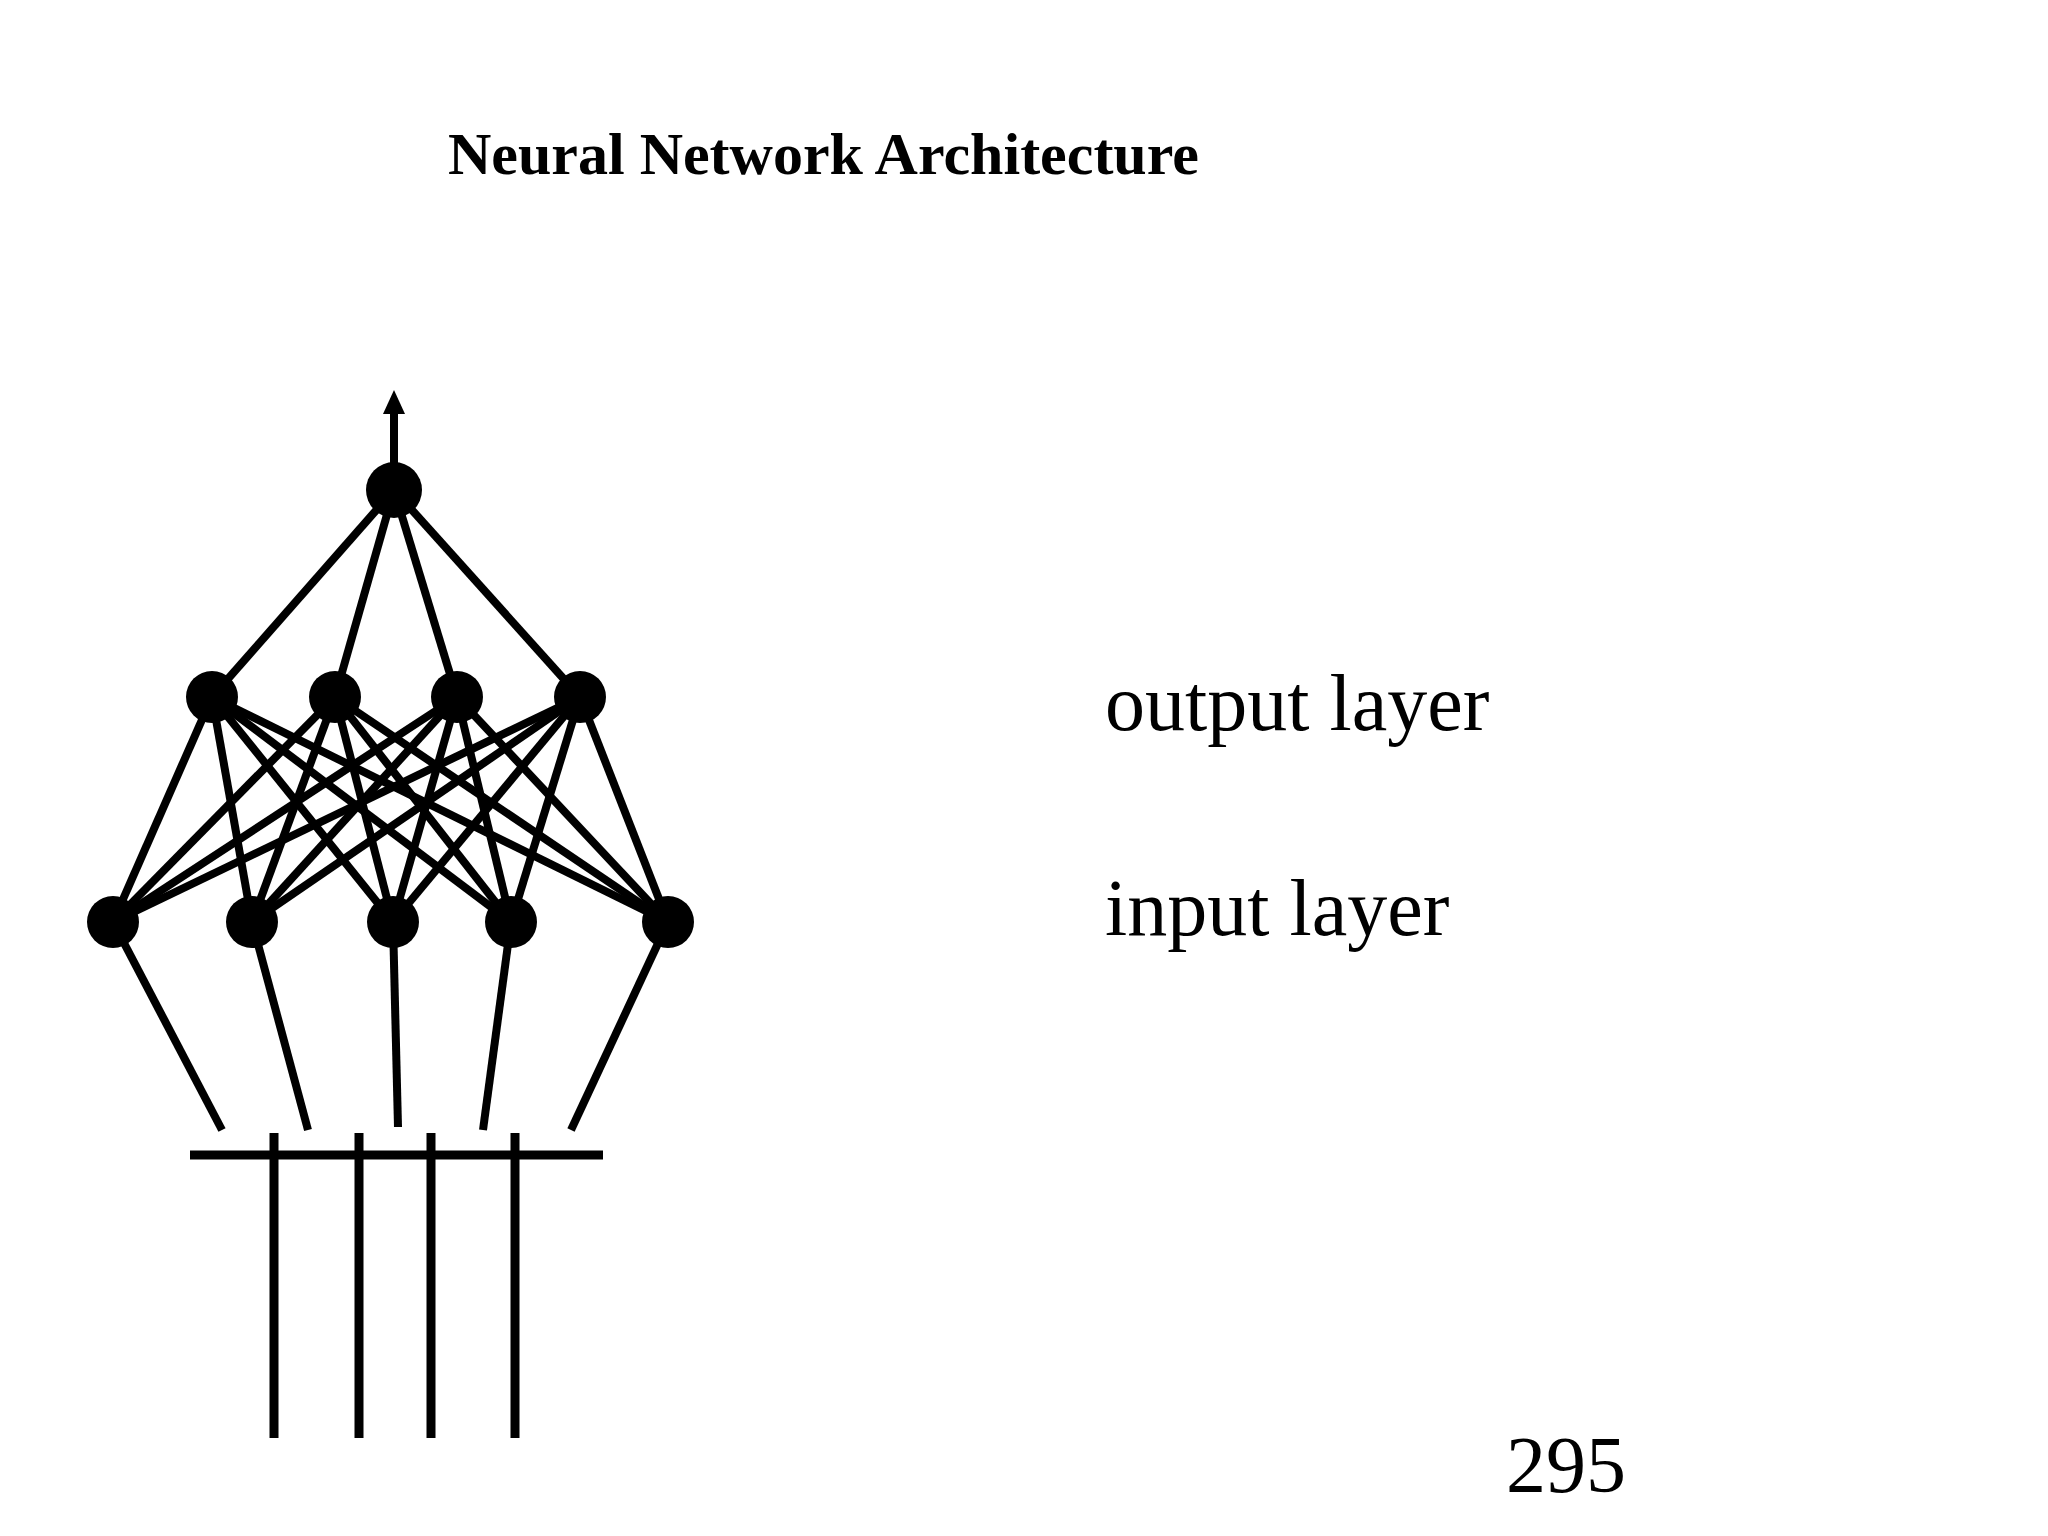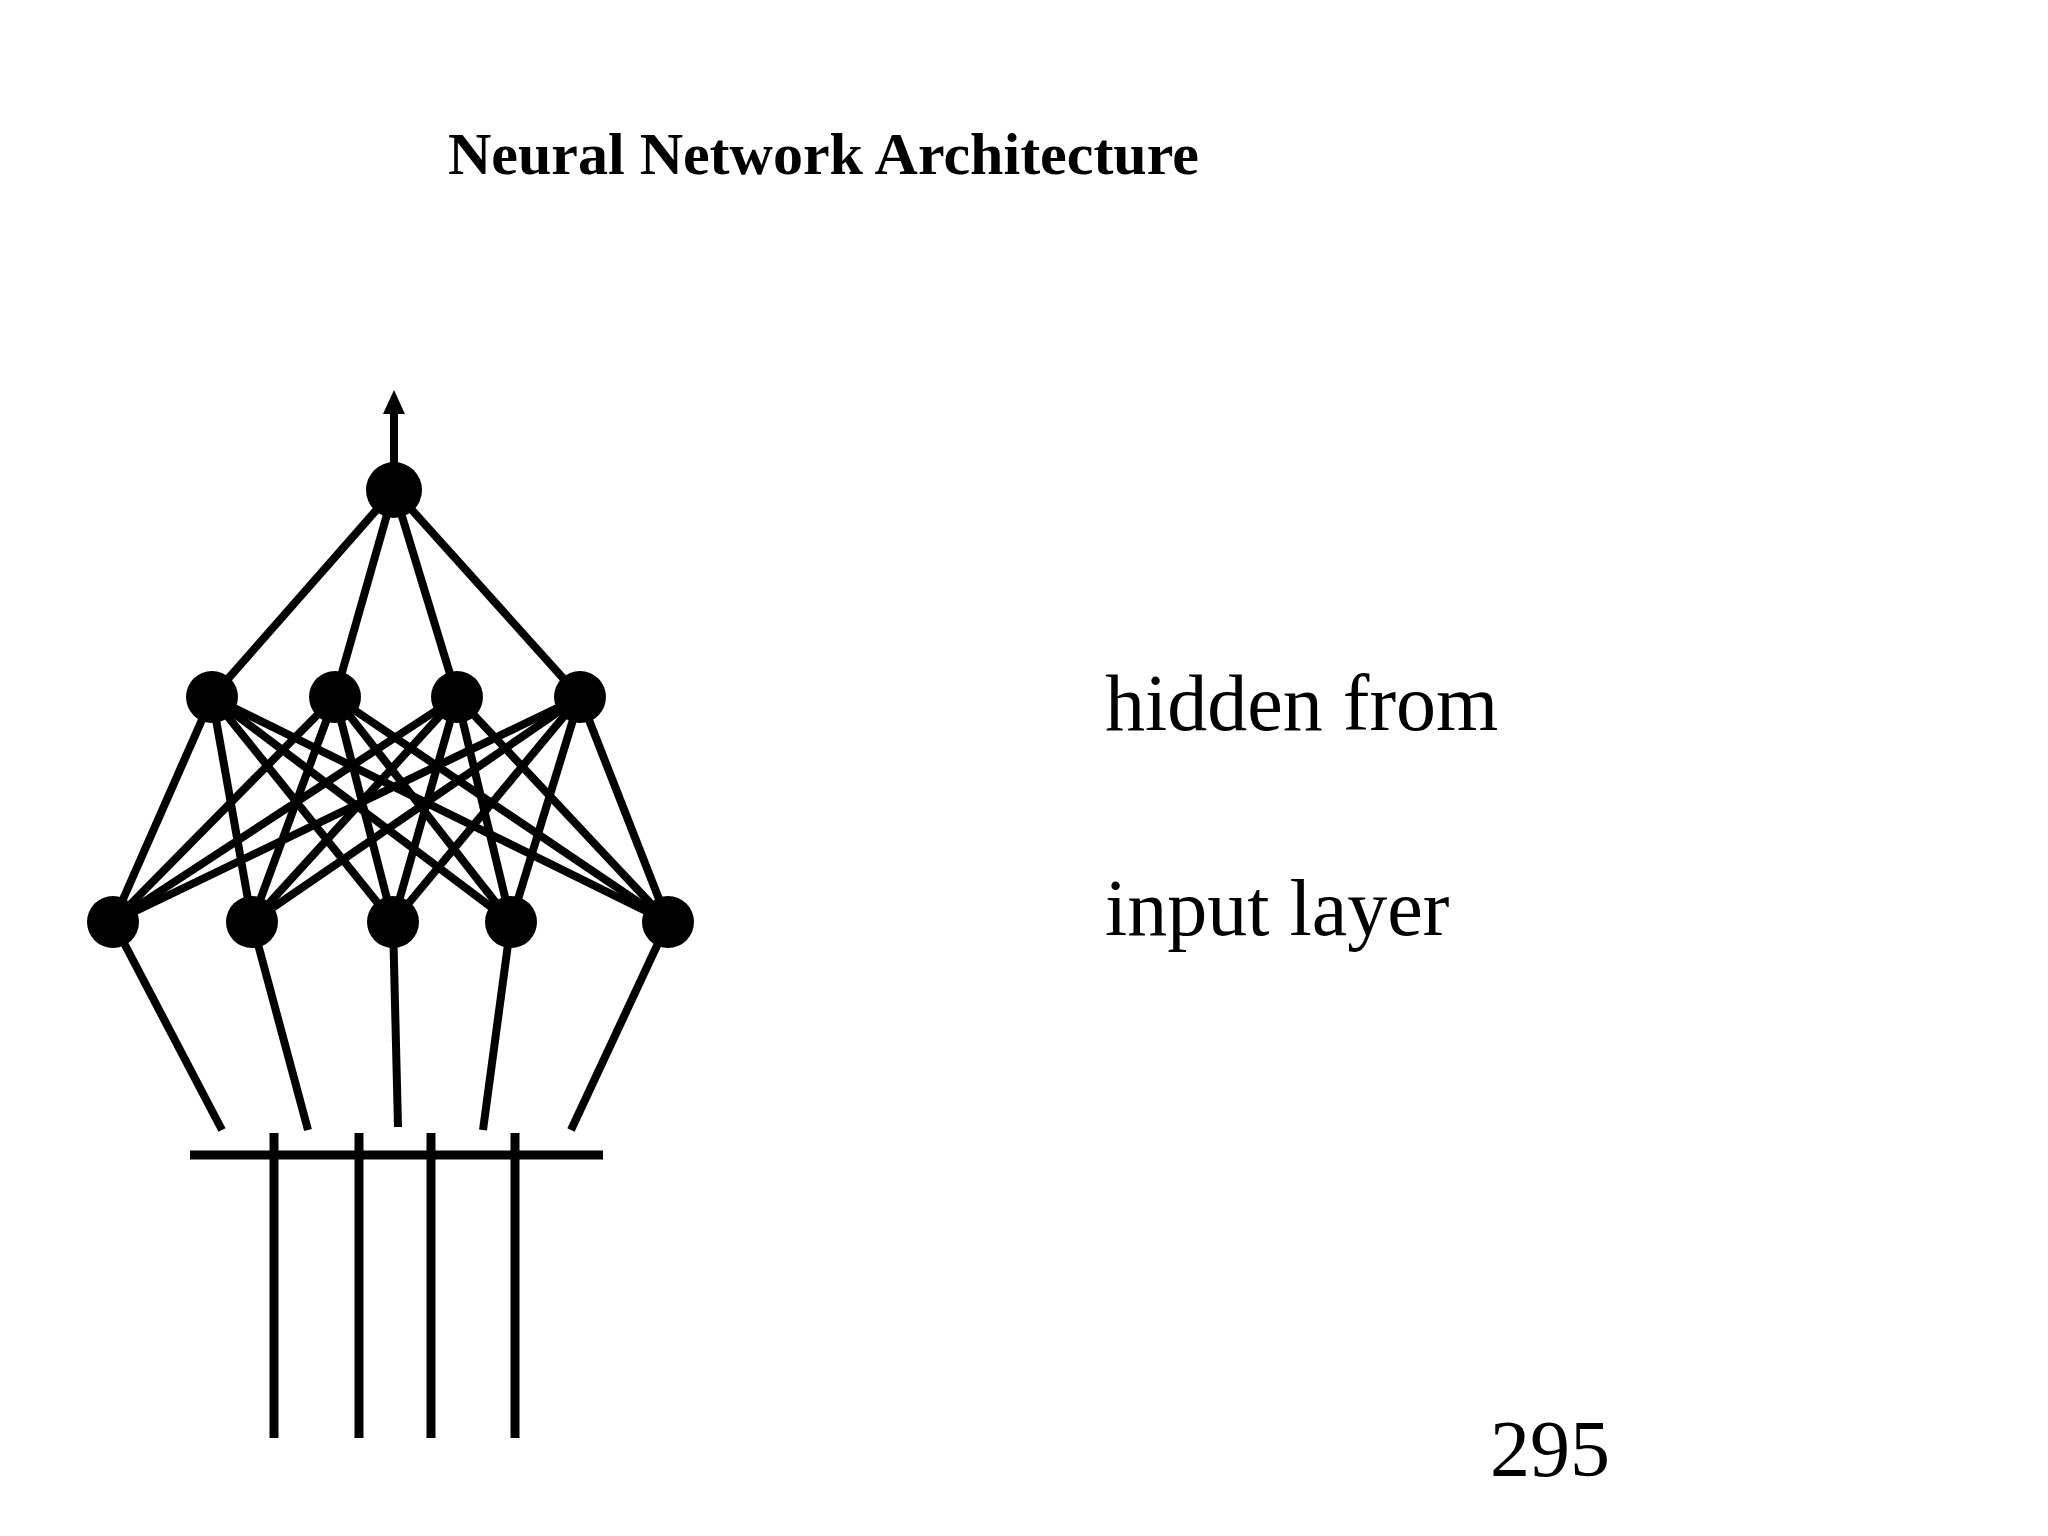--- a/index.html
+++ b/index.html
@@ -51,21 +51,21 @@
     top: 1150px;
     margin: 0;
     font-size: 80px;
     line-height: 112px;
     white-space: pre-line;
   }
   .page-number {
     position: absolute;
     left: 1490px;
     top: 1409px;
-    margin: 0;
+    margin: 16px;
     font-size: 80px;
     line-height: 1;
   }
 </style>
 </head>
 <body>
 
 <div class="slide">
 
   <h1 class="slide-title">Neural Network Architecture</h1>
@@ -113,20 +113,20 @@
       <circle cx="457" cy="697" r="26" fill="#000000"></circle>
       <circle cx="580" cy="697" r="26" fill="#000000"></circle>
       <circle cx="113" cy="922" r="26" fill="#000000"></circle>
       <circle cx="252" cy="922" r="26" fill="#000000"></circle>
       <circle cx="393" cy="922" r="26" fill="#000000"></circle>
       <circle cx="511" cy="922" r="26" fill="#000000"></circle>
       <circle cx="668" cy="922" r="26" fill="#000000"></circle>
     </svg>
 
 
-  <p class="layer-label label-hidden">hidden from</p>
+  <p class="layer-label label-hidden">output layer</p>
 
   <p class="layer-label label-input">input layer</p>
 
 
   <p class="page-number">295</p>
 
 </div>
 
 </body></html>

